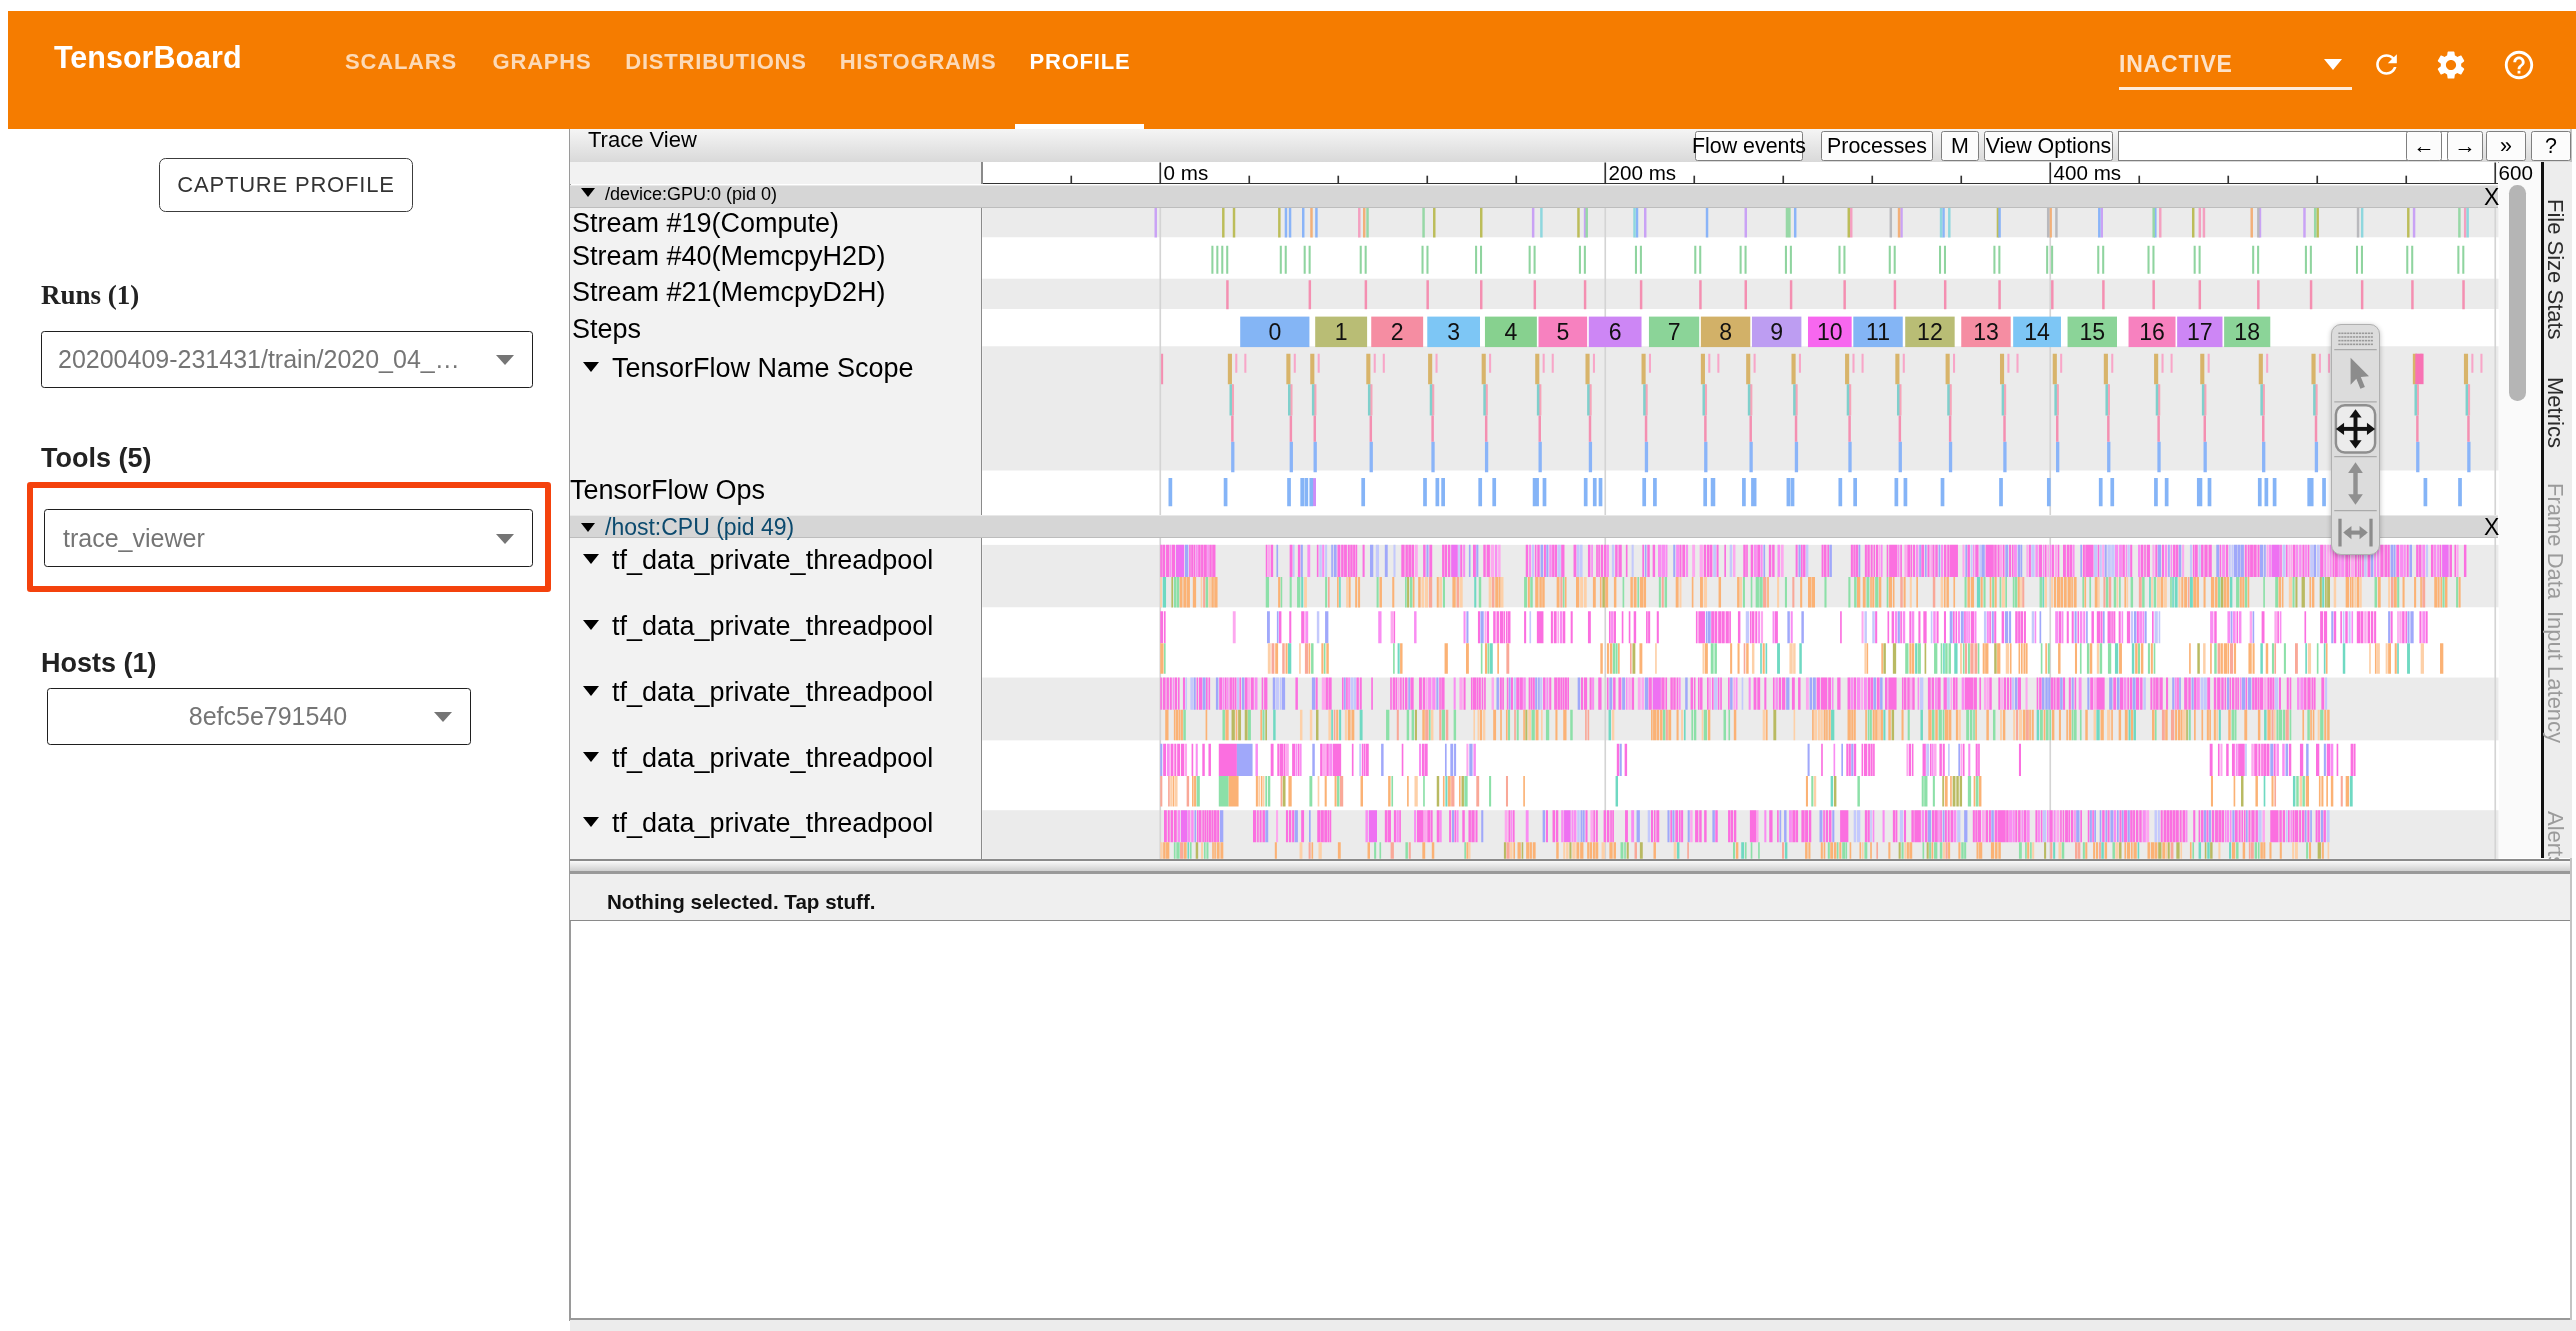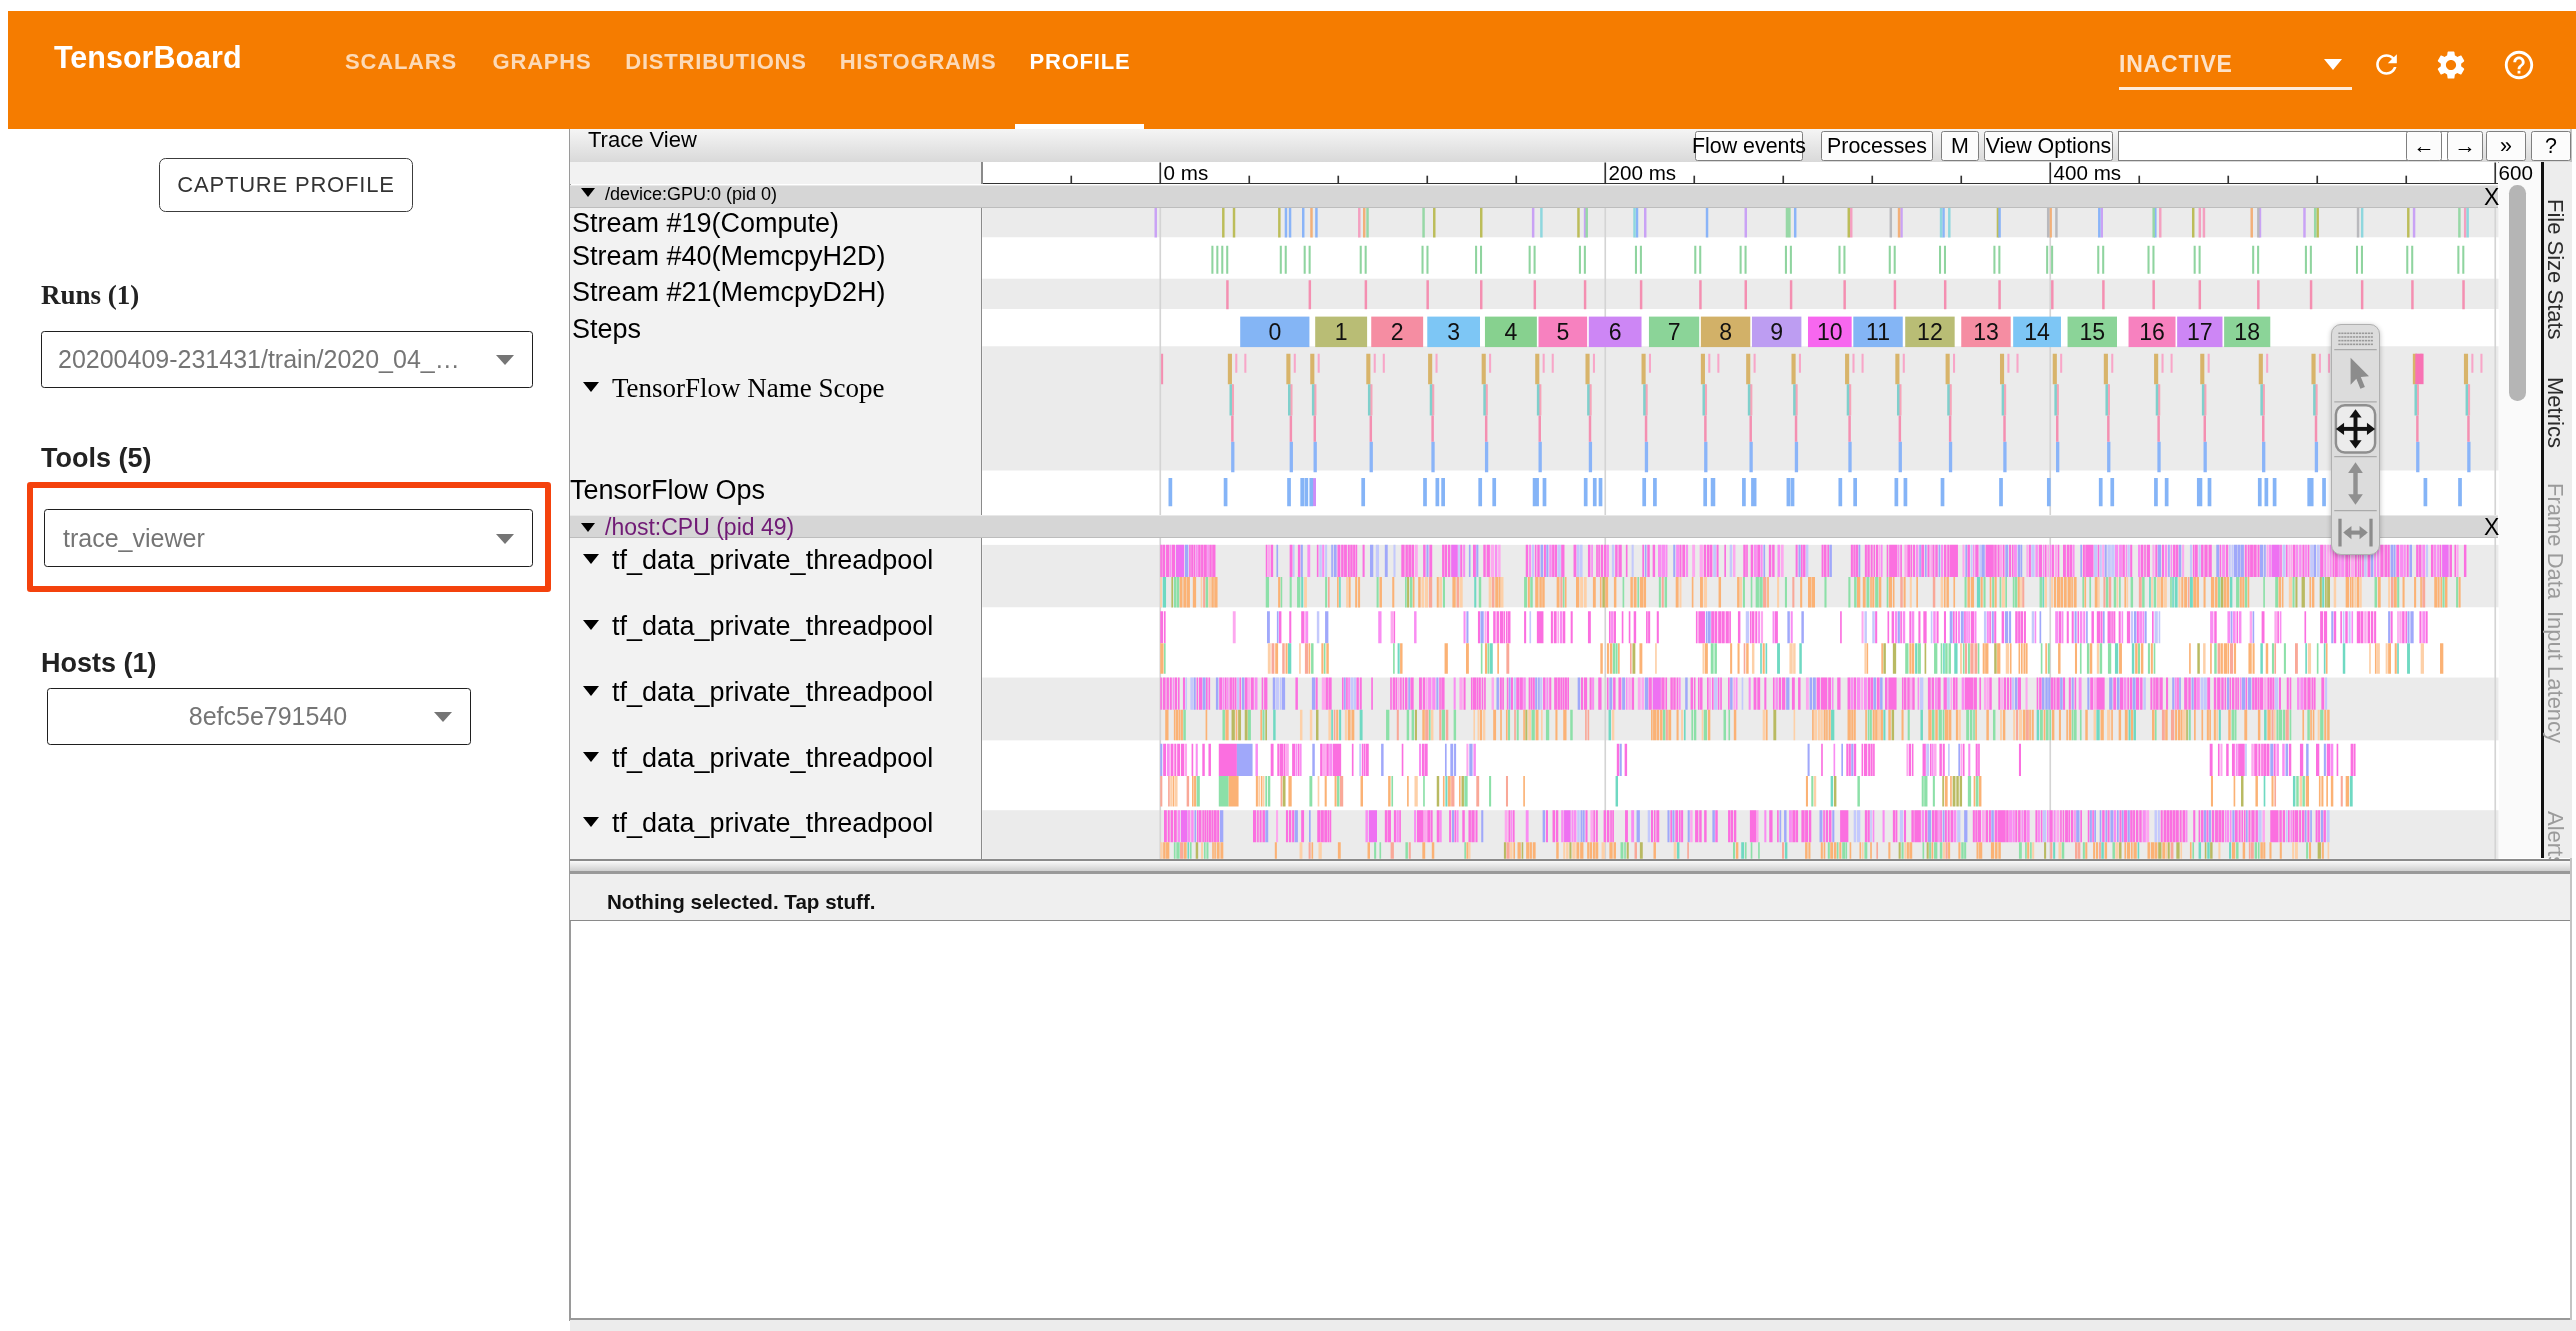--- a/index.html
+++ b/index.html
@@ -191,28 +191,28 @@
       <rect x="3027" y="197" width="2" height="26" fill="#333"></rect>
       <text x="3032" y="218" font-size="25" fill="#000">600</text>
     </svg>
 <div class="abs" style="left:570px;top:185px;width:1928px;height:23px;background:#d6d6d6;
   border-top:0.8px solid #e8e8e8;border-bottom:0.8px solid #bdbdbd;"></div>
 <div class="abs" style="left:581px;top:184px;font-size:18px;color:#000;">
   <span style="display:inline-block;width:0;height:0;border-left:7.4px solid transparent;border-right:7.4px solid transparent;border-top:9px solid #000;margin-right:10px;vertical-align:3.3px;"></span>/device:GPU:0 (pid 0)</div>
 <div class="abs" style="left:2484px;top:184px;font-size:23px;color:#000;">X</div>
 <div class="abs" style="left:570px;top:515px;width:1928px;height:23px;background:#d6d6d6;
   border-top:0.8px solid #e8e8e8;border-bottom:0.8px solid #bdbdbd;"></div>
-<div class="abs" style="left:581px;top:514px;font-size:23px;color:#701a75;">
+<div class="abs" style="left:581px;top:514px;font-size:23px;color:#0c4a6e;">
   <span style="display:inline-block;width:0;height:0;border-left:7.4px solid transparent;border-right:7.4px solid transparent;border-top:9px solid #000;margin-right:10px;vertical-align:3.3px;"></span>/host:CPU (pid 49)</div>
 <div class="abs" style="left:2484px;top:514px;font-size:23px;color:#000;">X</div>
 <div class="rowlabel" style="left:572px;top:208px;">Stream #19(Compute)</div>
     <div class="rowlabel" style="left:572px;top:241px;">Stream #40(MemcpyH2D)</div>
     <div class="rowlabel" style="left:572px;top:277px;">Stream #21(MemcpyD2H)</div>
     <div class="rowlabel" style="left:572px;top:314px;text-align:center;">Steps</div>
-    <div class="rowlabel" style="left:583px;top:373px;font-family:Liberation Serif, serif;"><span class="tri" style="vertical-align:5px;"></span>TensorFlow Name Scope</div>
+    <div class="rowlabel" style="left:583px;top:353px;"><span class="tri" style="vertical-align:5px;"></span>TensorFlow Name Scope</div>
     <div class="rowlabel" style="left:570px;top:475px;">TensorFlow Ops</div>
     <div class="rowlabel" style="left:583px;top:545px;"><span class="tri" style="vertical-align:5px;"></span>tf_data_private_threadpool</div>
     <div class="rowlabel" style="left:583px;top:611px;"><span class="tri" style="vertical-align:5px;"></span>tf_data_private_threadpool</div>
     <div class="rowlabel" style="left:583px;top:677px;"><span class="tri" style="vertical-align:5px;"></span>tf_data_private_threadpool</div>
     <div class="rowlabel" style="left:583px;top:743px;"><span class="tri" style="vertical-align:5px;"></span>tf_data_private_threadpool</div>
     <div class="rowlabel" style="left:583px;top:808px;"><span class="tri" style="vertical-align:5px;"></span>tf_data_private_threadpool</div>
 <div class="abs" style="left:2331px;top:324px;width:49px;height:231px;background:#dcdcdc;
   border:1.6px solid #b0b0b0;border-radius:10px;box-shadow:0 1.6px 5px rgba(0,0,0,0.25);"></div>
 <svg class="abs" style="left:2331px;top:324px;" width="49" height="231" viewBox="0 0 60 280">
   <g fill="#999">

